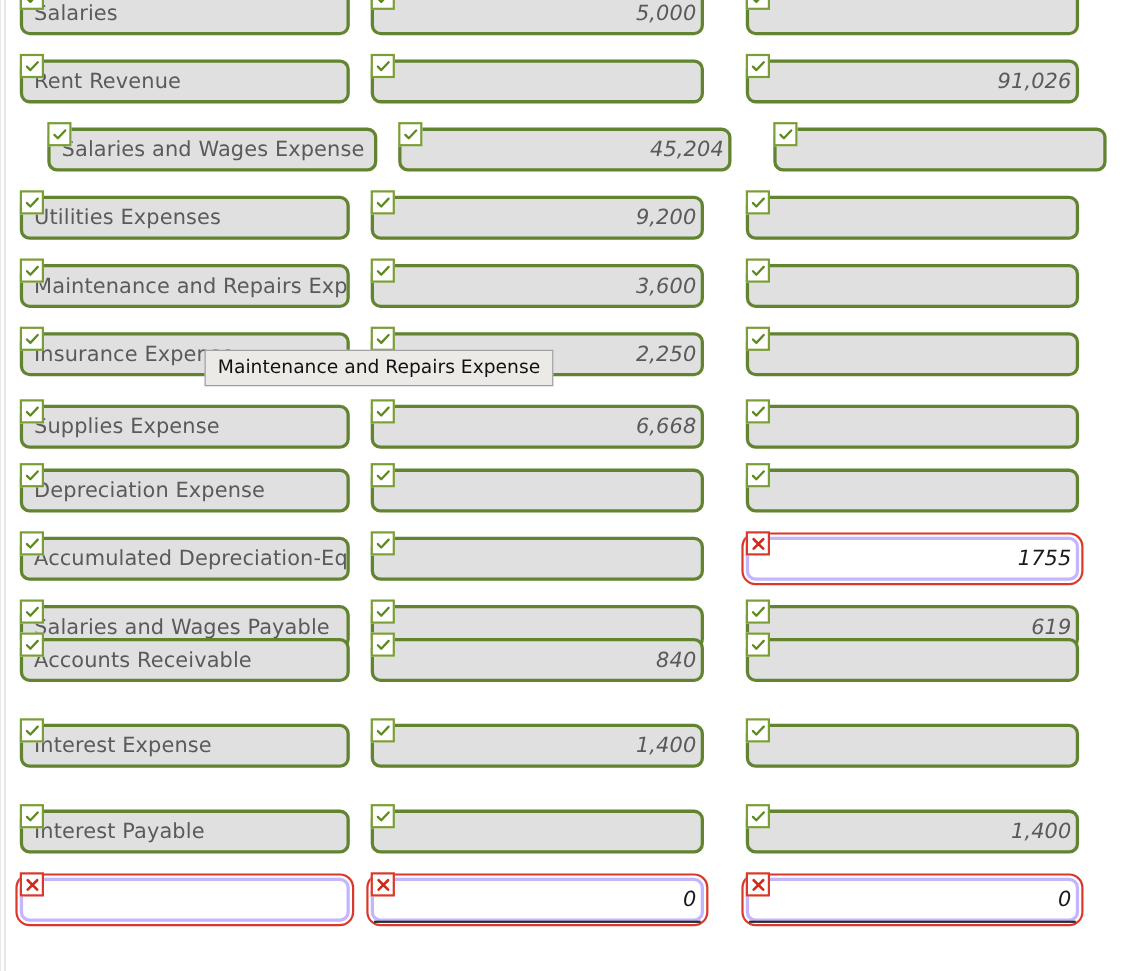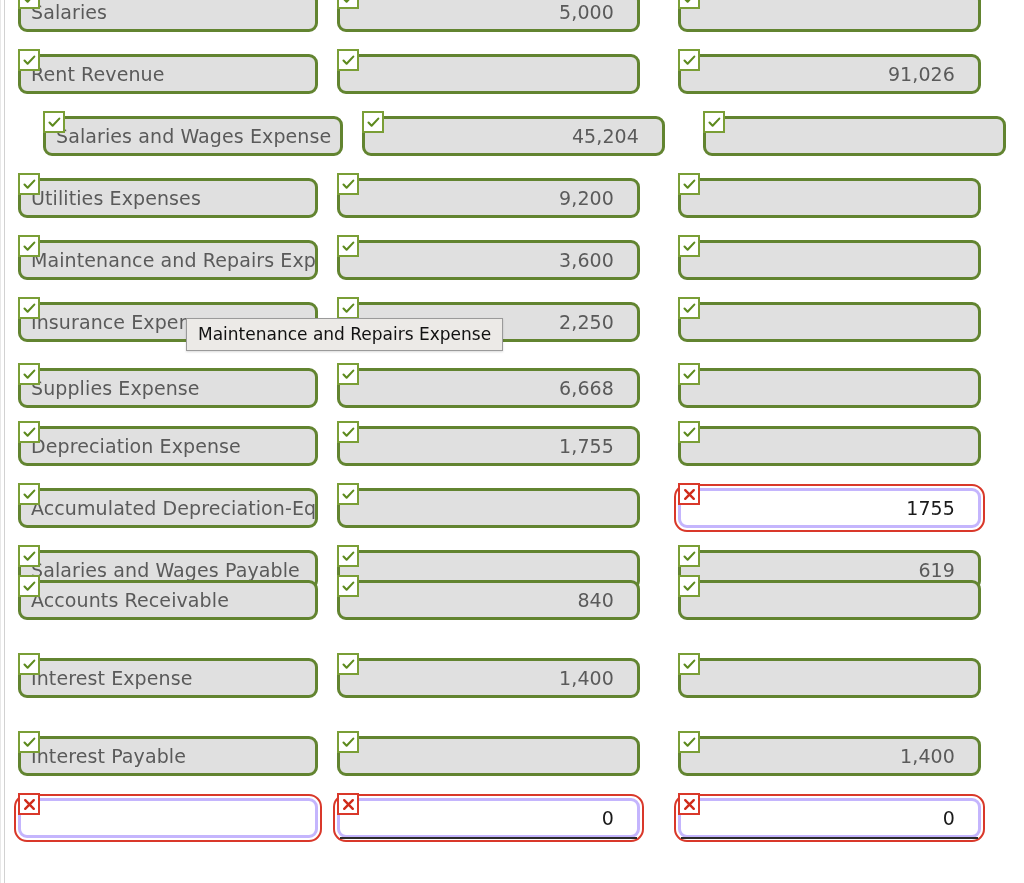--- a/index.html
+++ b/index.html
@@ -45,21 +45,21 @@
     padding:0 10px;
     box-sizing:border-box;
     font-size:19px;
     letter-spacing:.1px;
     white-space:nowrap;
     overflow:hidden;
   }
   .field.ok .ftext{color:#5a5a5a;}
   .field.err .ftext{color:#1a1a1a;}
   .align-left{text-align:left;}
-  .align-right{text-align:right;padding-right:23px;}
+  .align-right{text-align:right;padding-right:4px;font-style:italic;}
 
   
   .badge{
     position:absolute;left:-3px;top:-8px;
     width:22px;height:22px;
     box-sizing:border-box;
     background:#ffffff;
     display:flex;align-items:center;justify-content:center;
     z-index:6;
     font-size:15px;line-height:1;
@@ -324,21 +324,20 @@
           <div class="ftext align-left">Depreciation Expense</div>
           <div class="badge ok">
             <svg width="13" height="13" viewBox="0 0 13 13" aria-hidden="true">
               <path d="M1.5 6.6 L4.6 9.7 L11.3 2.6" fill="none" stroke="#5d8a1e" stroke-width="2.1" stroke-linecap="round" stroke-linejoin="round"></path>
             </svg>
           </div>
         </div>
       </div>
       <div class="cell c1">
         <div class="field ok">
-          <div class="ftext align-right">1,755</div>
           <div class="badge ok">
             <svg width="13" height="13" viewBox="0 0 13 13" aria-hidden="true">
               <path d="M1.5 6.6 L4.6 9.7 L11.3 2.6" fill="none" stroke="#5d8a1e" stroke-width="2.1" stroke-linecap="round" stroke-linejoin="round"></path>
             </svg>
           </div>
         </div>
       </div>
       <div class="cell c2">
         <div class="field ok">
           <div class="ftext align-right"></div>

